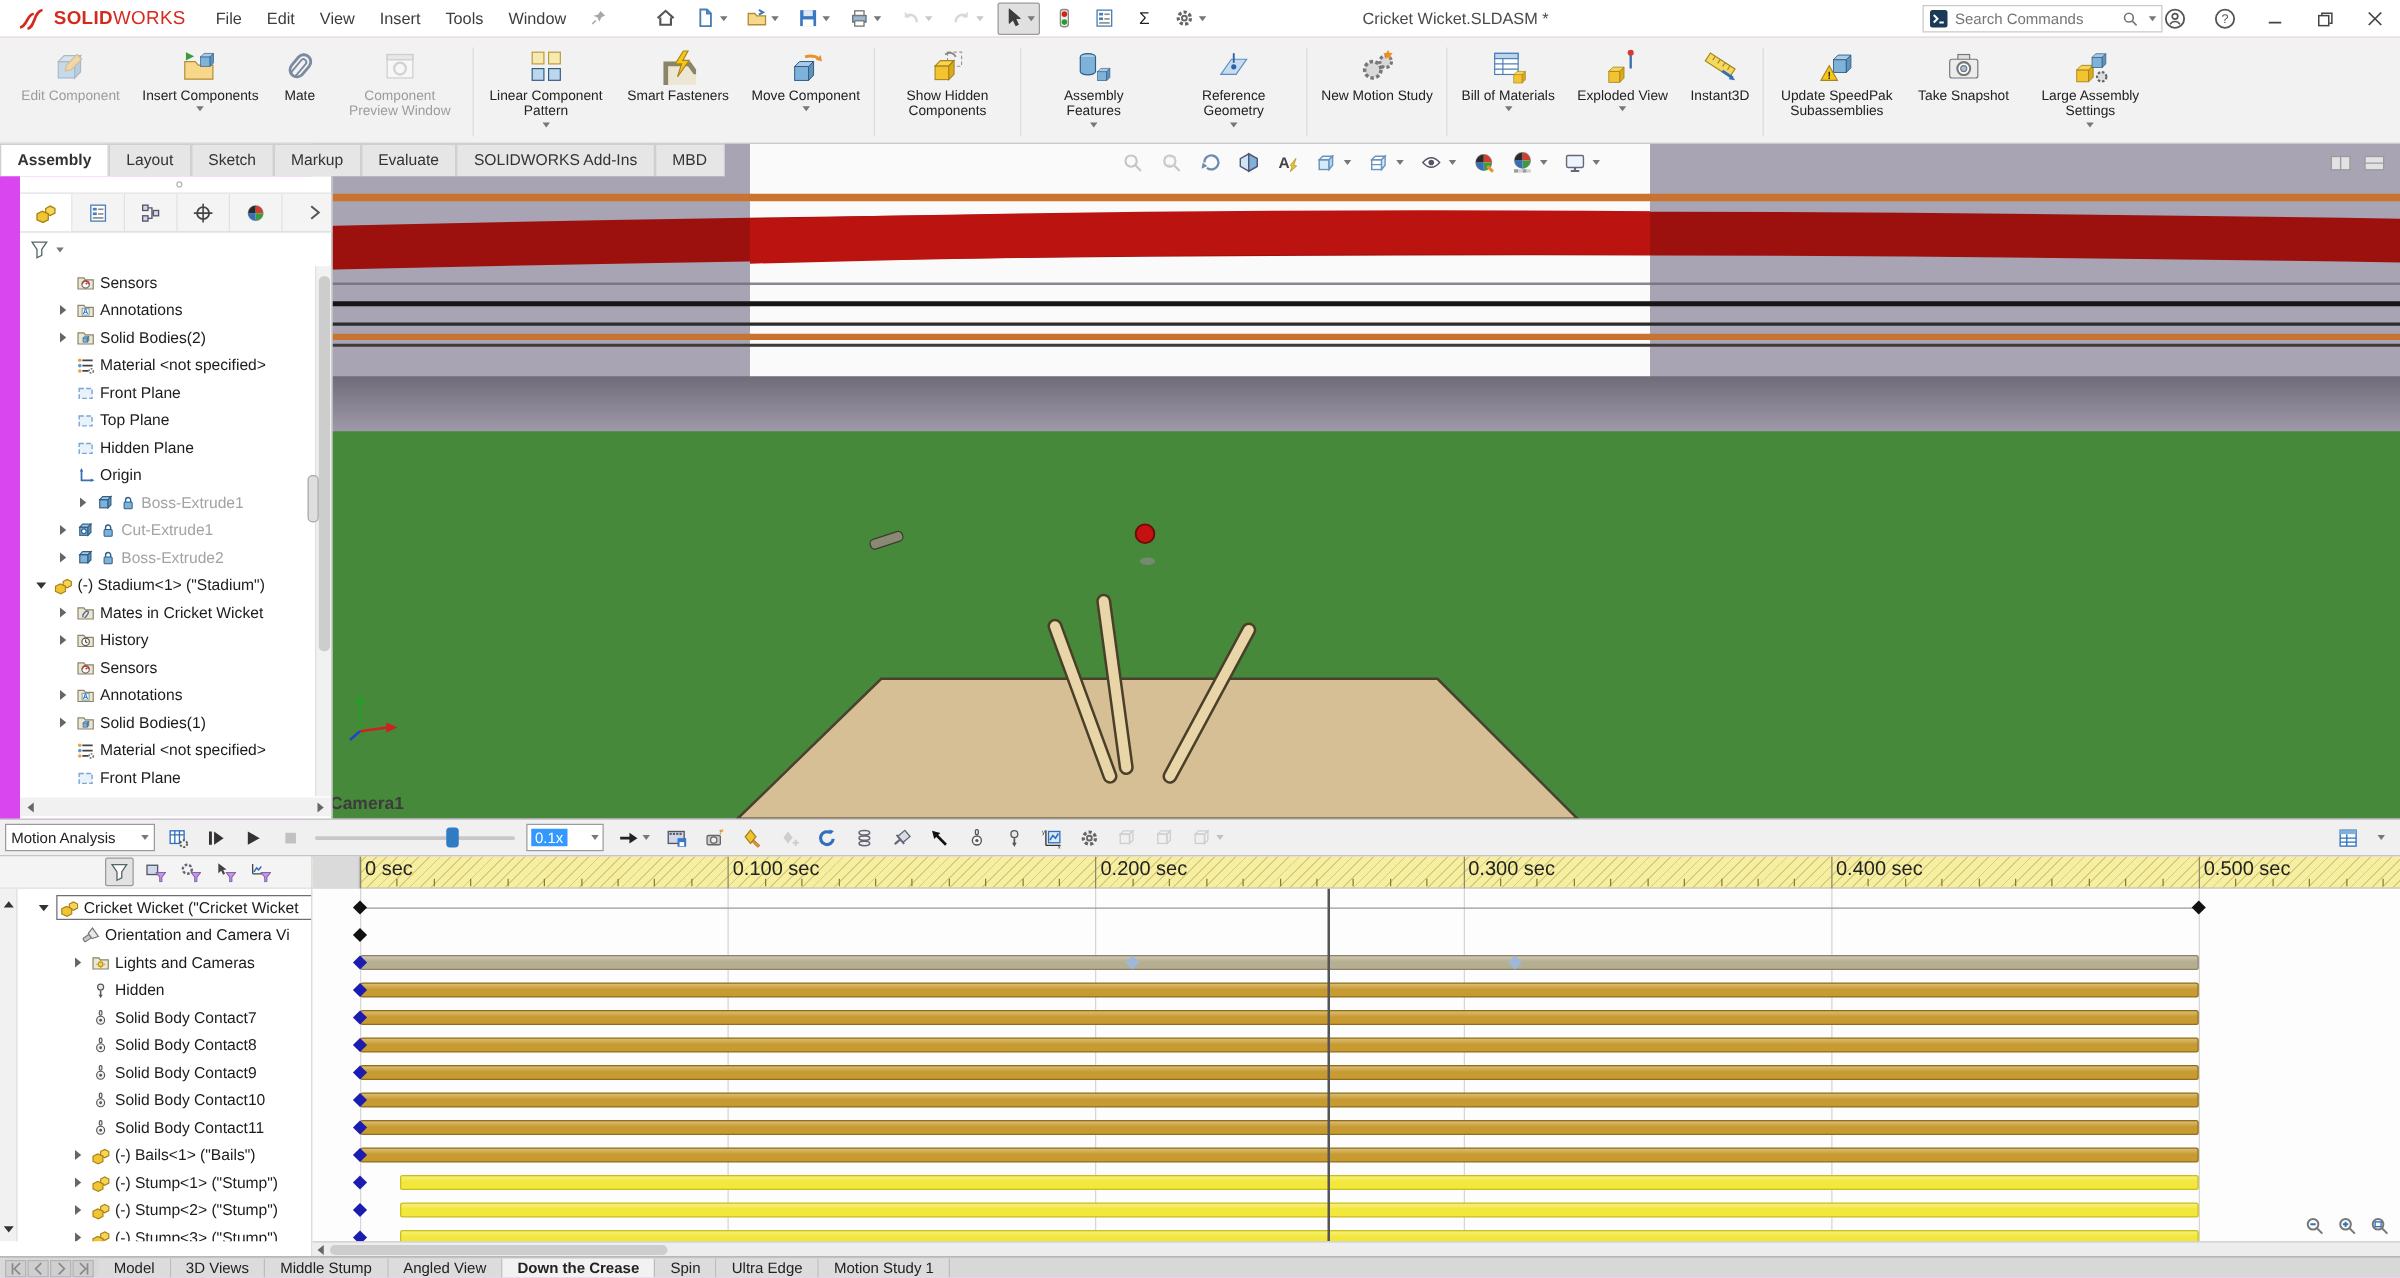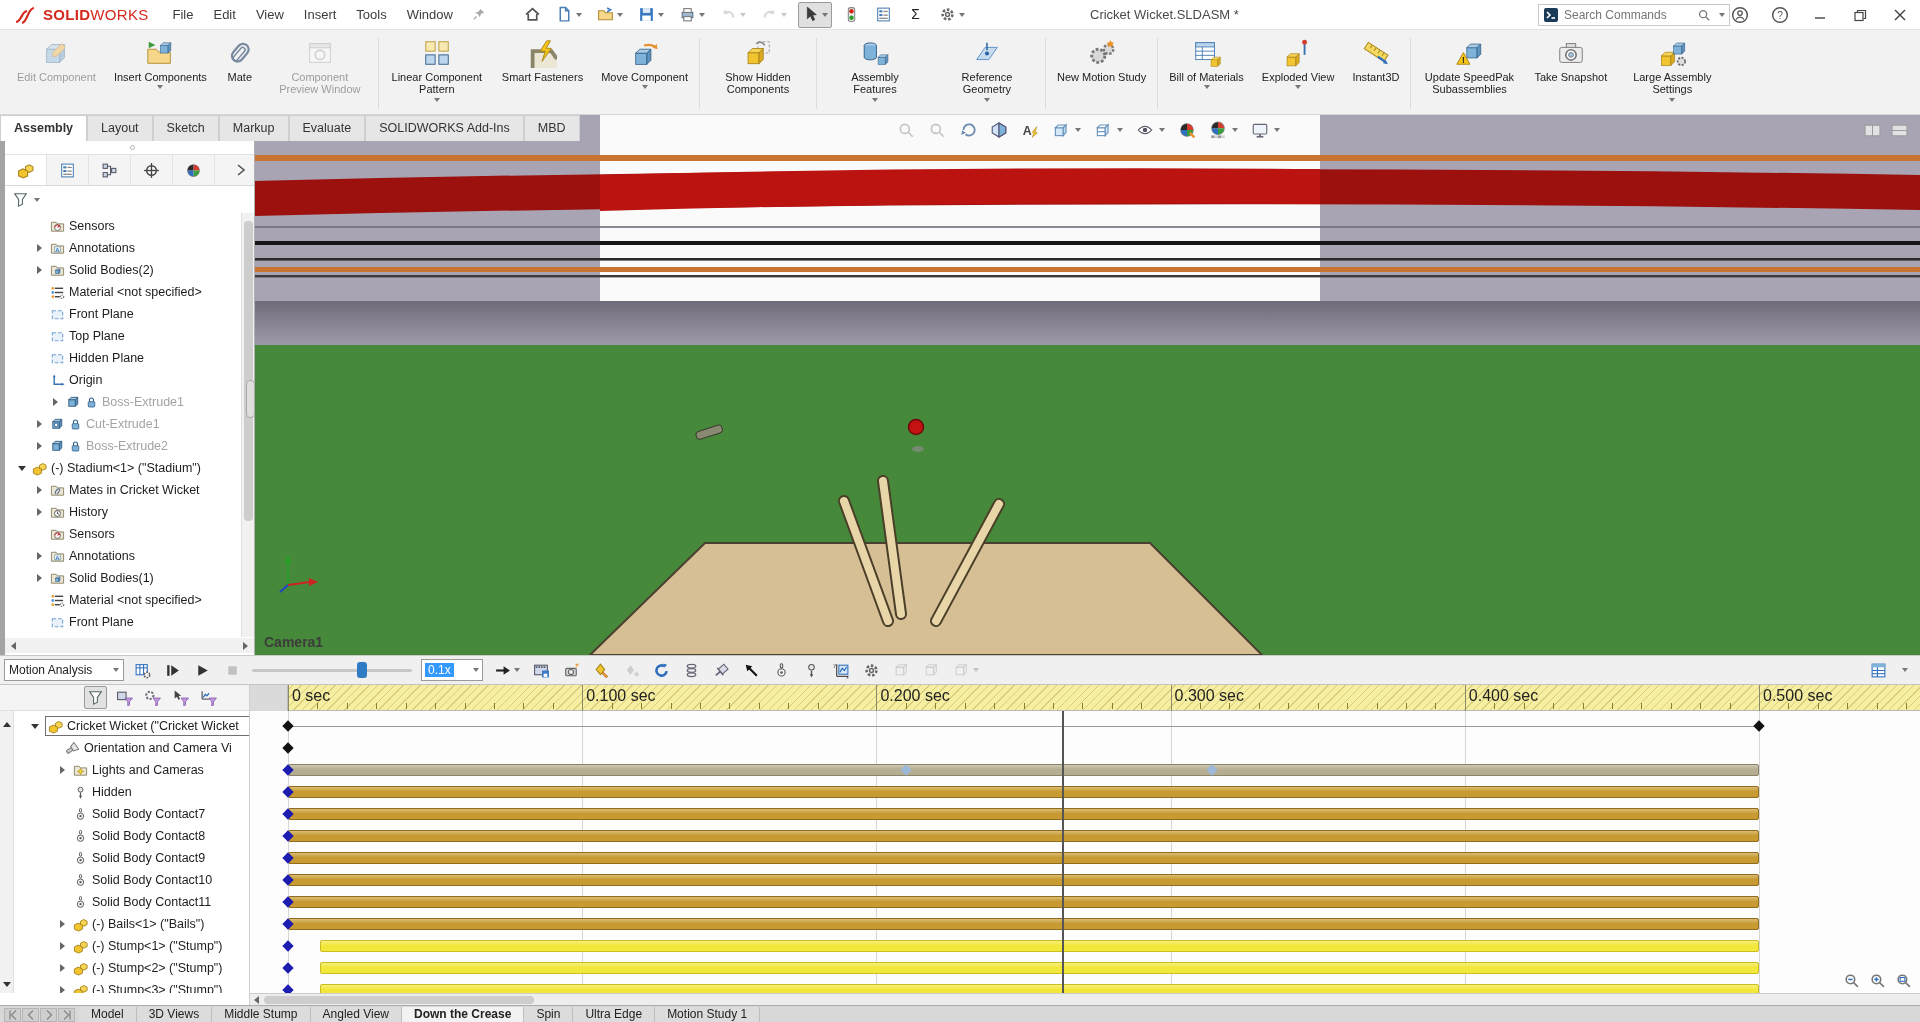--- a/index.html
+++ b/index.html
@@ -1,17 +1,17 @@
 <!DOCTYPE html>
 <html><head>
 <meta charset="utf-8">
 <style>
 *{box-sizing:border-box;margin:0;padding:0}
 html,body{width:1920px;height:1022px;overflow:hidden;font-family:"Liberation Sans",sans-serif;background:#fff;-webkit-font-smoothing:antialiased}
-#app{position:relative;width:1920px;height:924px;background:#a3a3a3}
+#app{position:relative;width:1920px;height:924px;background:#d946ef}
 svg text{font-family:"Liberation Sans",sans-serif}
 .ic{display:block;flex:none}
 .caret{width:0;height:0;border-left:3.5px solid transparent;border-right:3.5px solid transparent;border-top:4px solid #777;margin-left:3px;flex:none}
 .tri-r{display:inline-block;width:0;height:0;border-top:4px solid transparent;border-bottom:4px solid transparent;border-left:5px solid #666}
 .tri-d{display:inline-block;width:0;height:0;border-left:4px solid transparent;border-right:4px solid transparent;border-top:5px solid #333}
 
 #titlebar{position:absolute;top:0;left:0;width:1920px;height:30px;background:#fff;border-bottom:1px solid #e4e4e4;display:flex;align-items:center}
 #logo{display:flex;align-items:center;gap:5px;padding:0 14px 0 12px}
 #logo .w1{font-size:15px;font-weight:bold;color:#d6291e;letter-spacing:.3px}
 #logo .w2{font-size:15px;color:#d6291e;font-weight:300;letter-spacing:.3px}
@@ -38,21 +38,21 @@
 #tabsrow{position:absolute;top:115px;left:0;height:26px;display:flex;z-index:5}
 .rtab{padding:0 13px;height:26px;line-height:25px;font-size:12.5px;color:#333;background:#e6e6e6;border:1px solid #cfcfcf;border-bottom:none}
 .rtab.active{background:#fff;font-weight:bold}
 
 #viewport{position:absolute;top:115px;left:250px;width:1670px;height:540px;overflow:hidden;background:#a9a4b4}
 #headsup{position:absolute;top:4px;left:645px;display:flex;align-items:center;gap:9px;z-index:4}
 .hbtn{display:flex;align-items:center;gap:2px;padding:2px}
 .hbtn.disabled{opacity:.4}
 #paneicons{position:absolute;top:7px;right:12px;display:flex;gap:10px;opacity:.85;z-index:4}
 
-#leftpanel{position:absolute;top:141px;left:5px;width:250px;height:514px;background:#fff;border-right:1px solid #b0b0b0;z-index:6}
+#leftpanel{position:absolute;top:141px;left:16px;width:250px;height:514px;background:#fff;border-right:1px solid #b0b0b0;z-index:6}
 #psplit{height:14px;border-bottom:1px solid #e2e2e2;position:relative}
 #psplit .dot{position:absolute;left:50%;top:4px;width:5px;height:5px;border:1px solid #b5b5b5;border-radius:50%}
 #ptabs{height:31px;display:flex;align-items:stretch;border-bottom:1px solid #d9d9d9;background:#f4f4f4}
 .ptab{width:42px;display:flex;align-items:center;justify-content:center;border-right:1px solid #e2e2e2}
 .ptab.active{background:#fff}
 #ptabmore{margin-left:auto;width:26px;display:flex;align-items:center;justify-content:center}
 #pfilter{height:27px;display:flex;align-items:center;padding-left:7px;gap:2px}
 #ptree{position:absolute;top:72px;left:0;right:13px;bottom:18px;overflow:hidden;padding-top:2px}
 .trow{height:22px;display:flex;align-items:center;font-size:12.5px;color:#1c1c1c;white-space:nowrap;gap:4px}
 .trow .arrow{width:13px;display:flex;justify-content:center;flex:none}

